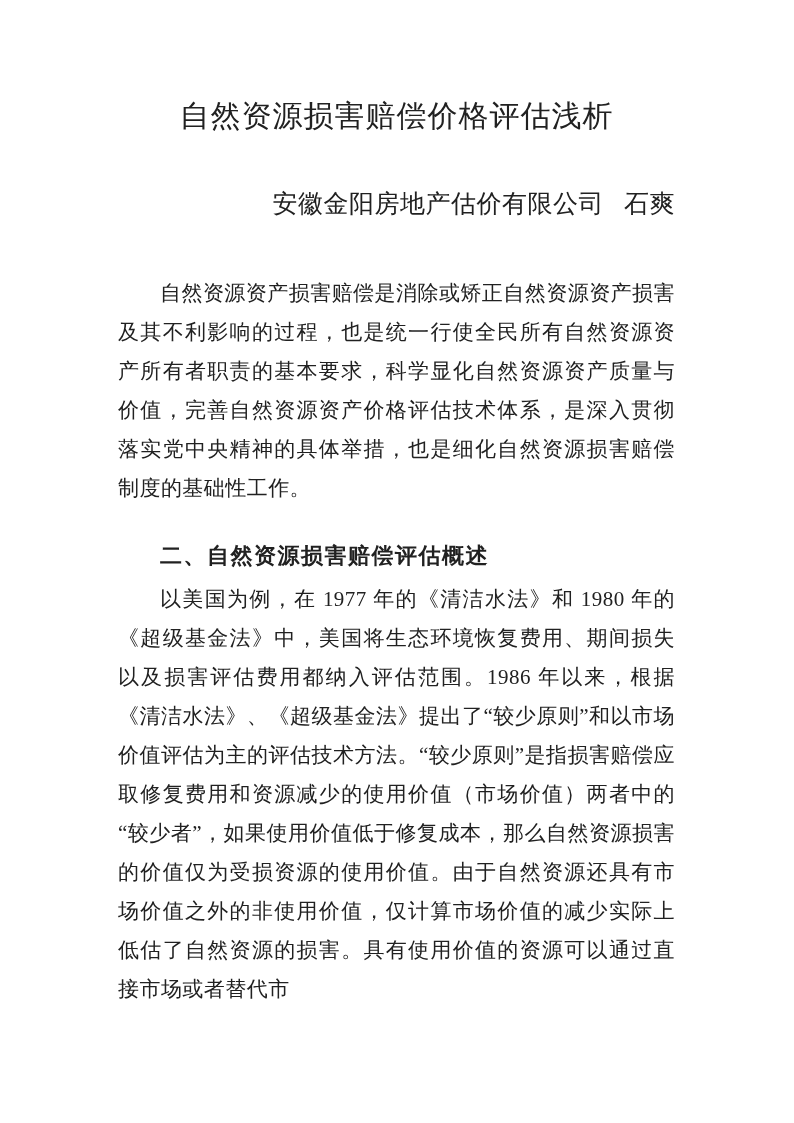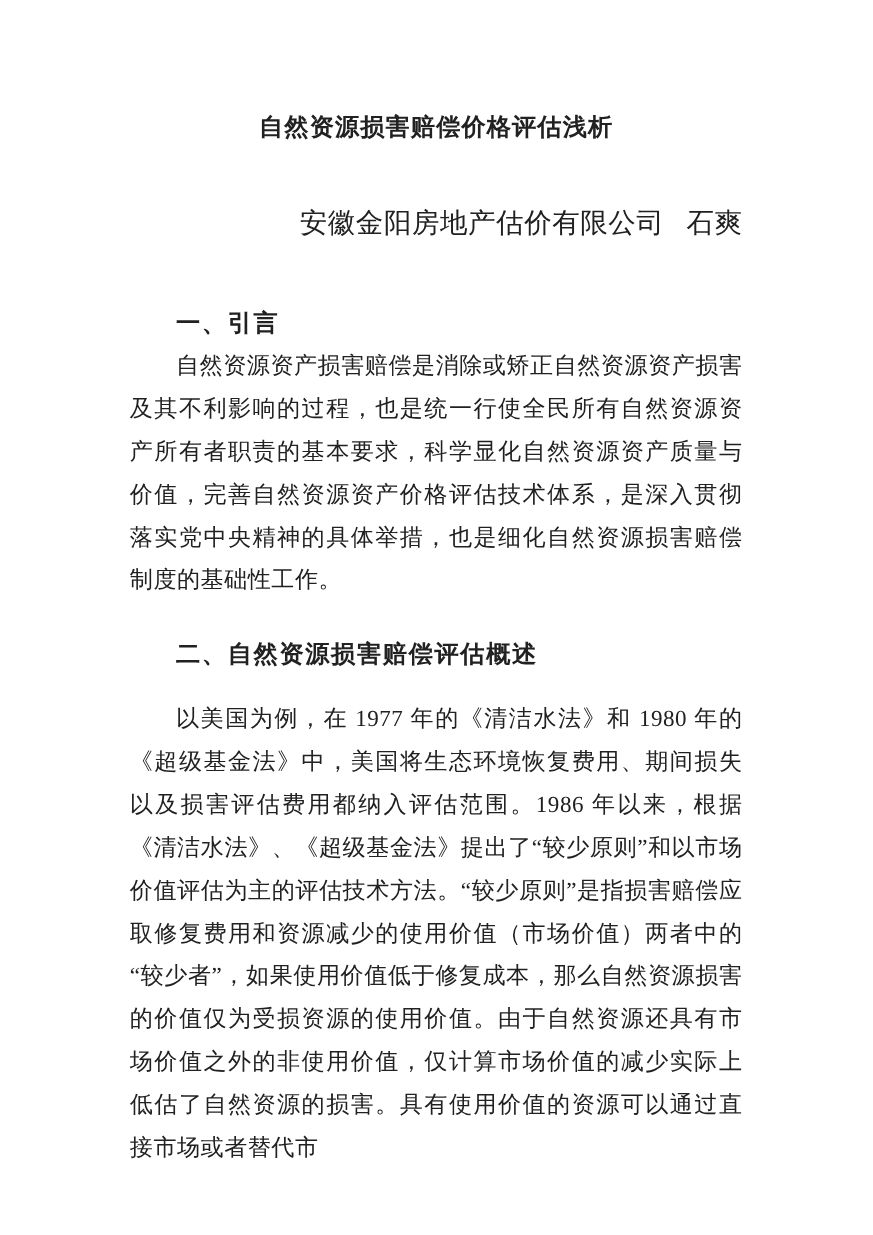--- a/index.html
+++ b/index.html
@@ -18,22 +18,22 @@
     font-family: "Liberation Serif", "DejaVu Serif", serif;
     overflow: hidden;
   }
   .doc-title {
     position: absolute;
     top: 95px;
     left: 118px;
     width: 557px;
     text-align: center;
     font-family: "Liberation Sans", "DejaVu Sans", sans-serif;
-    font-weight: bold;
-    font-size: 22px;
+    font-weight: normal;
+    font-size: 30px;
     line-height: 42px;
     letter-spacing: 1px;
     white-space: nowrap;
   }
   .byline {
     position: absolute;
     top: 189px;
     left: 118px;
     width: 557px;
     text-align: right;
@@ -69,37 +69,36 @@
     white-space: nowrap;
   }
   .section-heading.second {
     margin-top: 28px;
   }
   .body-paragraph {
     margin: 0;
     text-indent: 42px;
   }
   .body-paragraph.second {
-    margin-top: 20px;
+    margin-top: 5px;
   }
 </style>
 </head>
 <body>
 
 <div class="page">
 
   <div class="doc-title">自然资源损害赔偿价格评估浅析</div>
 
   <div class="byline">
     <span class="company">安徽金阳房地产估价有限公司</span><span class="author">石爽</span>
   </div>
 
   <div class="body-flow">
 
-    <h2 class="section-heading first">一、引言</h2>
 
     <p class="body-paragraph first">自然资源资产损害赔偿是消除或矫正自然资源资产损害及其不利影响的过程，也是统一行使全民所有自然资源资产所有者职责的基本要求，科学显化自然资源资产质量与价值，完善自然资源资产价格评估技术体系，是深入贯彻落实党中央精神的具体举措，也是细化自然资源损害赔偿制度的基础性工作。</p>
 
     <h2 class="section-heading second">二、自然资源损害赔偿评估概述</h2>
 
     <p class="body-paragraph second">以美国为例，在 1977 年的《清洁水法》和 1980 年的《超级基金法》中，美国将生态环境恢复费用、期间损失以及损害评估费用都纳入评估范围。1986 年以来，根据《清洁水法》、《超级基金法》提出了“较少原则”和以市场价值评估为主的评估技术方法。“较少原则”是指损害赔偿应取修复费用和资源减少的使用价值（市场价值）两者中的“较少者”，如果使用价值低于修复成本，那么自然资源损害的价值仅为受损资源的使用价值。由于自然资源还具有市场价值之外的非使用价值，仅计算市场价值的减少实际上低估了自然资源的损害。具有使用价值的资源可以通过直接市场或者替代市</p>
 
   </div>
 
 </div>

